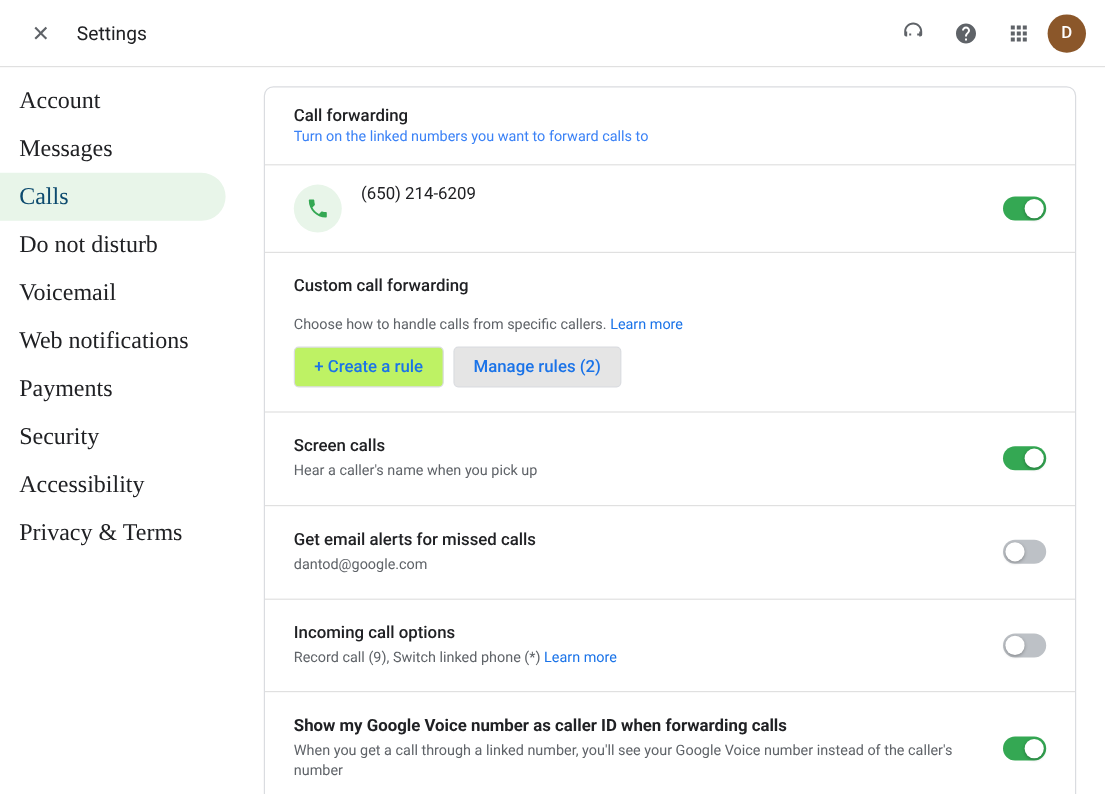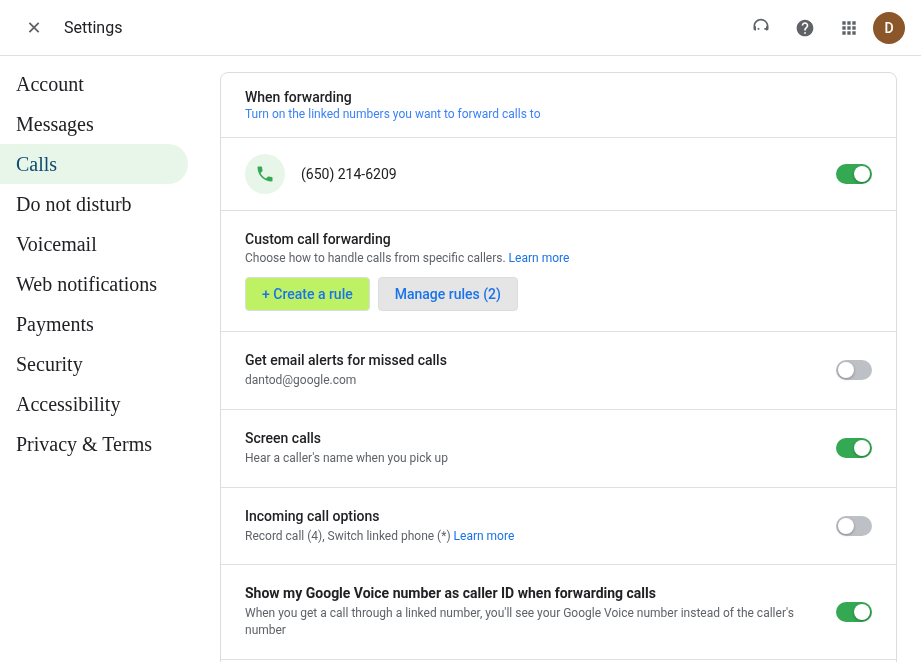--- a/index.html
+++ b/index.html
@@ -44,21 +44,21 @@
     .settings-row-title { font-size: 14px; font-weight: 500; color: #202124; margin-bottom: 4px; }
     .settings-row-title.bold { font-weight: 700; }
     .settings-row-desc { font-size: 12px; color: #5f6368; line-height: 1.4; }
     .settings-row-desc a { color: #1a73e8; text-decoration: none; }
 
     
     .phone-row {
       display: flex; align-items: center; justify-content: space-between;
       padding: 16px 24px; border-bottom: 1px solid #e0e0e0;
     }
-    .phone-left { display: flex; align-items: center; gap: 16px; }
+    .phone-left { display: flex; align-items: flex-start; gap: 16px; }
     .phone-icon-circle {
       width: 40px; height: 40px; border-radius: 50%;
       background: #e8f5e9; display: flex; align-items: center; justify-content: center;
       color: #34a853; font-size: 20px;
     }
     .phone-number { font-size: 14px; color: #202124; }
 
     
     .toggle { position: relative; width: 36px; height: 20px; flex-shrink: 0; cursor: pointer; }
     .toggle-track {
@@ -87,21 +87,21 @@
       padding: 8px 16px; font-size: 14px; color: #1a73e8; cursor: pointer;
       font-family: inherit; font-weight: 500; margin-left: 8px;
     }
 
     
     .custom-cf-row {
       padding: 20px 24px;
       border-bottom: 1px solid #e0e0e0;
     }
     .custom-cf-top { margin-bottom: 12px; }
-    .custom-cf-title { font-size: 14px; font-weight: 500; color: #202124; margin-bottom: 4px; }
+    .custom-cf-title { font-size: 14px; font-weight: 500; color: #202124; margin-bottom: 16px; }
     .custom-cf-desc { font-size: 12px; color: #5f6368; }
     .custom-cf-desc a { color: #1a73e8; text-decoration: none; }
     .custom-cf-buttons { display: flex; align-items: center; }
 
     
     .section-header-row {
       padding: 16px 24px; border-bottom: 1px solid #e0e0e0;
     }
     .section-header-title { font-size: 14px; font-weight: 500; color: #202124; }
     .section-header-desc { font-size: 12px; color: #3b82f6; margin-top: 2px; }
@@ -154,21 +154,21 @@
     <div class="sidebar-item">Accessibility</div>
     <div class="sidebar-item">Privacy &amp; Terms</div>
   </nav>
 
   <div class="content">
     <div class="content-inner">
 
       <div class="settings-section" style="margin-top: 16px;">
 
         <div class="section-header-row">
-          <div class="section-header-title">When forwarding</div>
+          <div class="section-header-title">Call forwarding</div>
           <div class="section-header-desc">Turn on the linked numbers you want to forward calls to</div>
         </div>
 
         <div class="phone-row">
           <div class="phone-left">
             <div class="phone-icon-circle">
               <svg width="20" height="20" viewBox="0 0 24 24" fill="currentColor">
                 <path d="M6.62 10.79c1.44 2.83 3.76 5.14 6.59 6.59l2.2-2.2c.27-.27.67-.36 1.02-.24 1.12.37 2.33.57 3.57.57.55 0 1 .45 1 1V20c0 .55-.45 1-1 1-9.39 0-17-7.61-17-17 0-.55.45-1 1-1h3.5c.55 0 1 .45 1 1 0 1.25.2 2.45.57 3.57.11.35.03.74-.25 1.02l-2.2 2.2z"></path>
               </svg>
             </div>
@@ -190,47 +190,47 @@
             </div>
           </div>
           <div class="custom-cf-buttons">
             <button class="create-rule-btn">+ Create a rule</button>
             <button class="manage-rules-btn">Manage rules (2)</button>
           </div>
         </div>
 
         <div class="settings-row">
           <div class="settings-row-info">
+            <div class="settings-row-title">Screen calls</div>
+            <div class="settings-row-desc">Hear a caller's name when you pick up</div>
+          </div>
+          <div class="toggle">
+            <div class="toggle-track on">
+              <div class="toggle-thumb"></div>
+            </div>
+          </div>
+        </div>
+
+        <div class="settings-row">
+          <div class="settings-row-info">
             <div class="settings-row-title">Get email alerts for missed calls</div>
             <div class="settings-row-desc">dantod@google.com</div>
           </div>
           <div class="toggle">
             <div class="toggle-track off">
               <div class="toggle-thumb"></div>
             </div>
           </div>
         </div>
 
         <div class="settings-row">
           <div class="settings-row-info">
-            <div class="settings-row-title">Screen calls</div>
-            <div class="settings-row-desc">Hear a caller's name when you pick up</div>
-          </div>
-          <div class="toggle">
-            <div class="toggle-track on">
-              <div class="toggle-thumb"></div>
-            </div>
-          </div>
-        </div>
-
-        <div class="settings-row">
-          <div class="settings-row-info">
             <div class="settings-row-title">Incoming call options</div>
             <div class="settings-row-desc">
-              <span>Record call (4), Switch linked phone (*)</span>
+              <span>Record call (9), Switch linked phone (*)</span>
               <a href="#"> <span>Learn more</span></a>
             </div>
           </div>
           <div class="toggle">
             <div class="toggle-track off">
               <div class="toggle-thumb"></div>
             </div>
           </div>
         </div>
 

